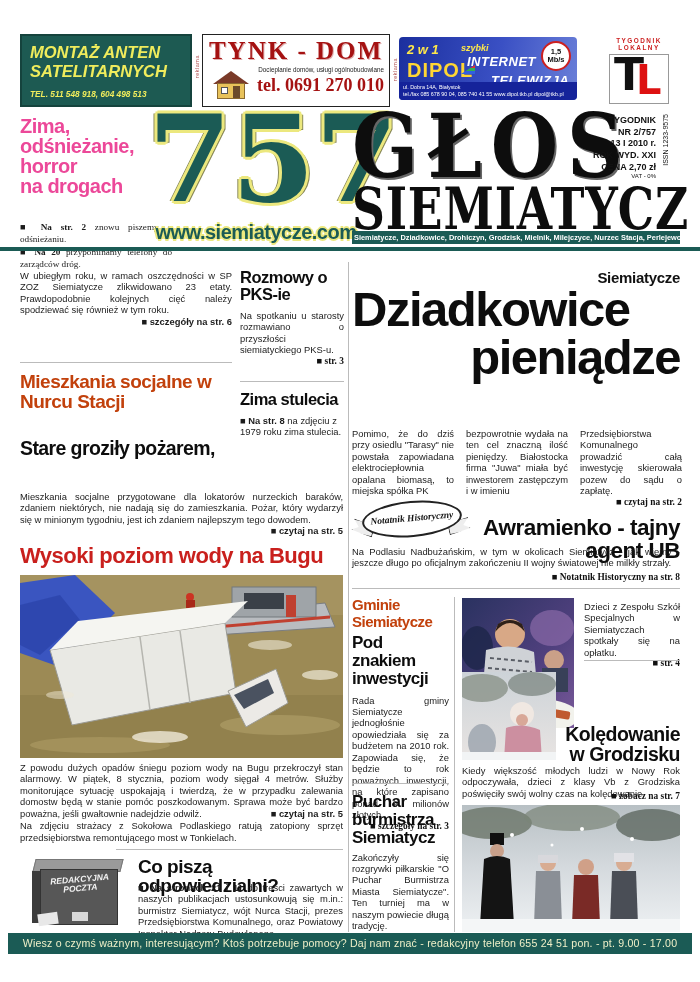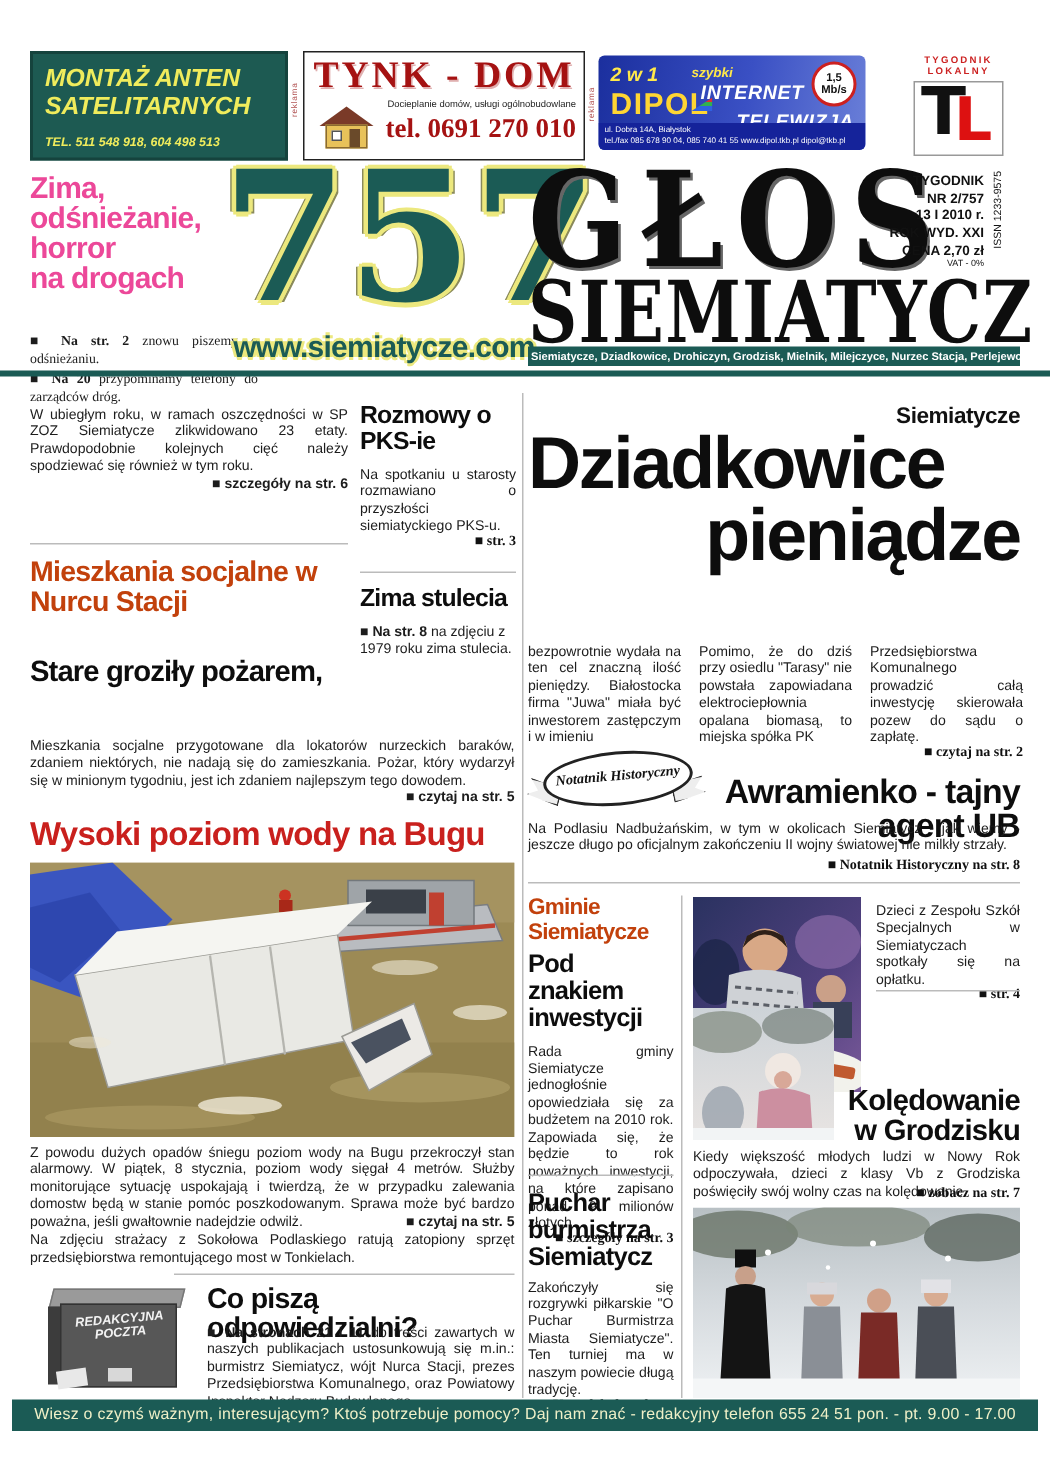--- a/index.html
+++ b/index.html
@@ -322,22 +322,22 @@
 <div class="abs bodytext body-poczta">
   <span class="lead">■ Na stronach 21 i 11</span><span> do treści zawartych w naszych publikacjach ustosunkowują się m.in.: burmistrz Siemiatycz, wójt Nurca Stacji, prezes Przedsiębiorstwa Komunalnego, oraz Powiatowy Inspektor Nadzoru Budowlanego.</span>
 </div>
 
 <div class="abs vdivider vrule-main"></div>
 
 <div class="abs kick-siem">Siemiatycze</div>
 <div class="abs headline h-zm1">Dziadkowice</div>
 <div class="abs headline h-zm2">pieniądze</div>
 <div class="abs zm-cols">
+  <div class="c bodytext">Pomimo, że do dziś przy osiedlu "Tarasy" nie powstała zapowiadana elektrociepłownia opalana biomasą, to miejska spółka PK</div>
   <div class="c bodytext">bezpowrotnie wydała na ten cel znaczną ilość pieniędzy. Białostocka firma "Juwa" miała być inwestorem zastępczym i w imieniu</div>
-  <div class="c bodytext">Pomimo, że do dziś przy osiedlu "Tarasy" nie powstała zapowiadana elektrociepłownia opalana biomasą, to miejska spółka PK</div>
   <div class="c">
     <div class="bodytext">Przedsiębiorstwa Komunalnego prowadzić całą inwestycję skierowała pozew do sądu o zapłatę.</div>
     <div class="ref">■ czytaj na str. 2</div>
   </div>
 </div>
 
 <div class="abs badge-nh">
   <div class="nh-rib-l"></div>
   <div class="nh-rib-r"></div>
   <div class="nh-ellipse">

